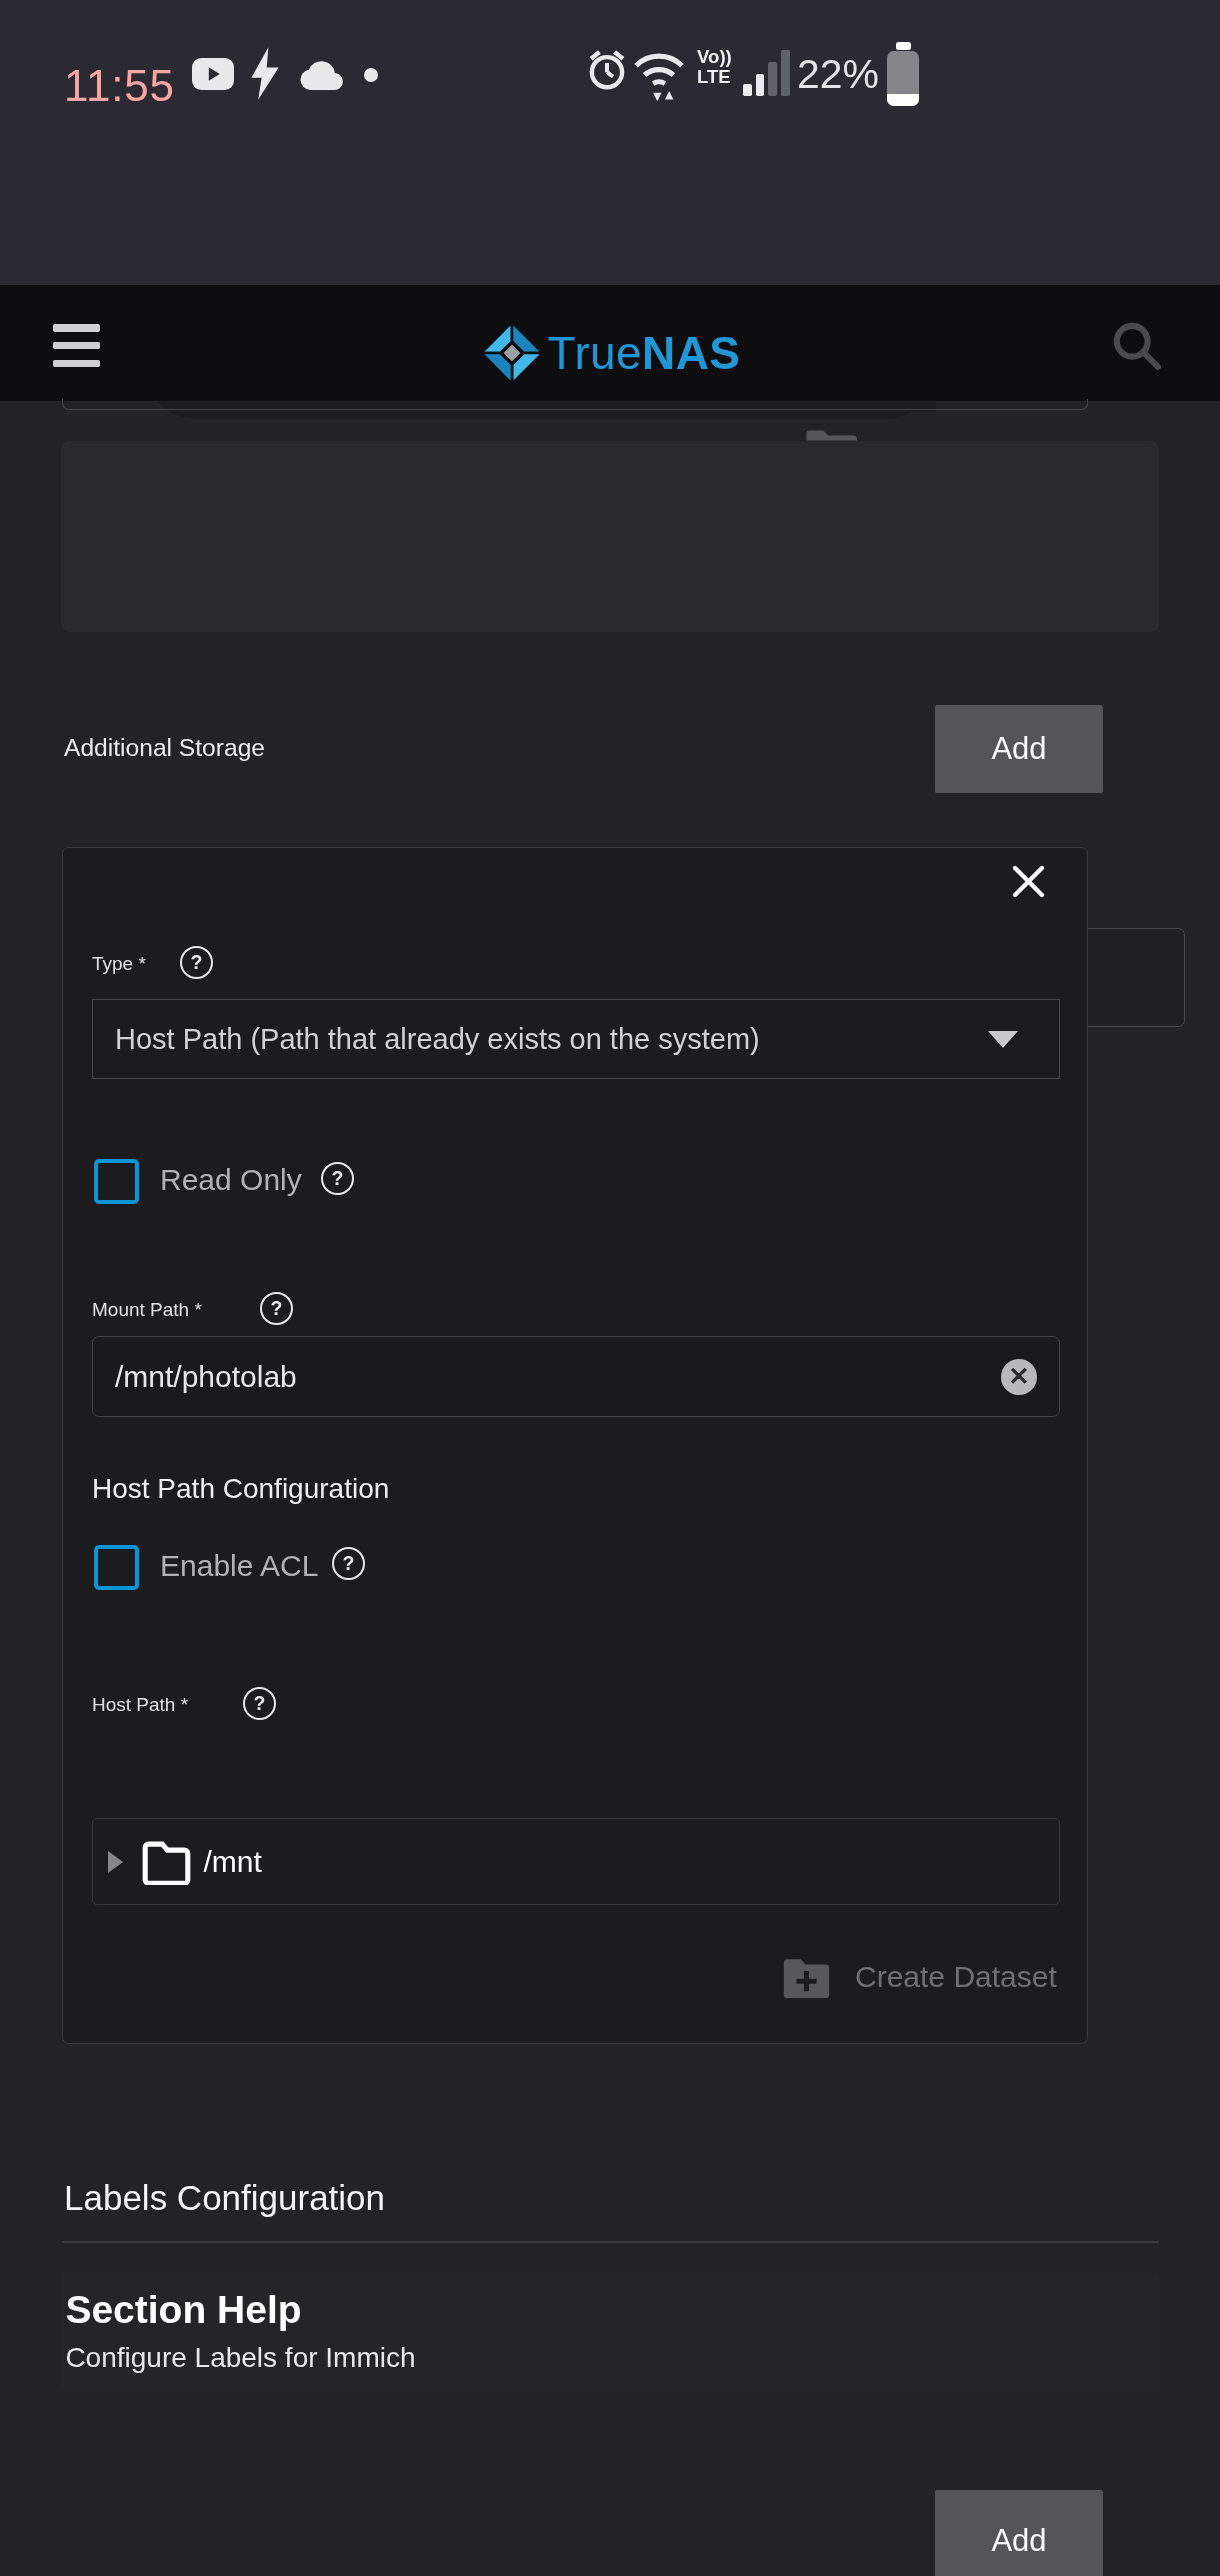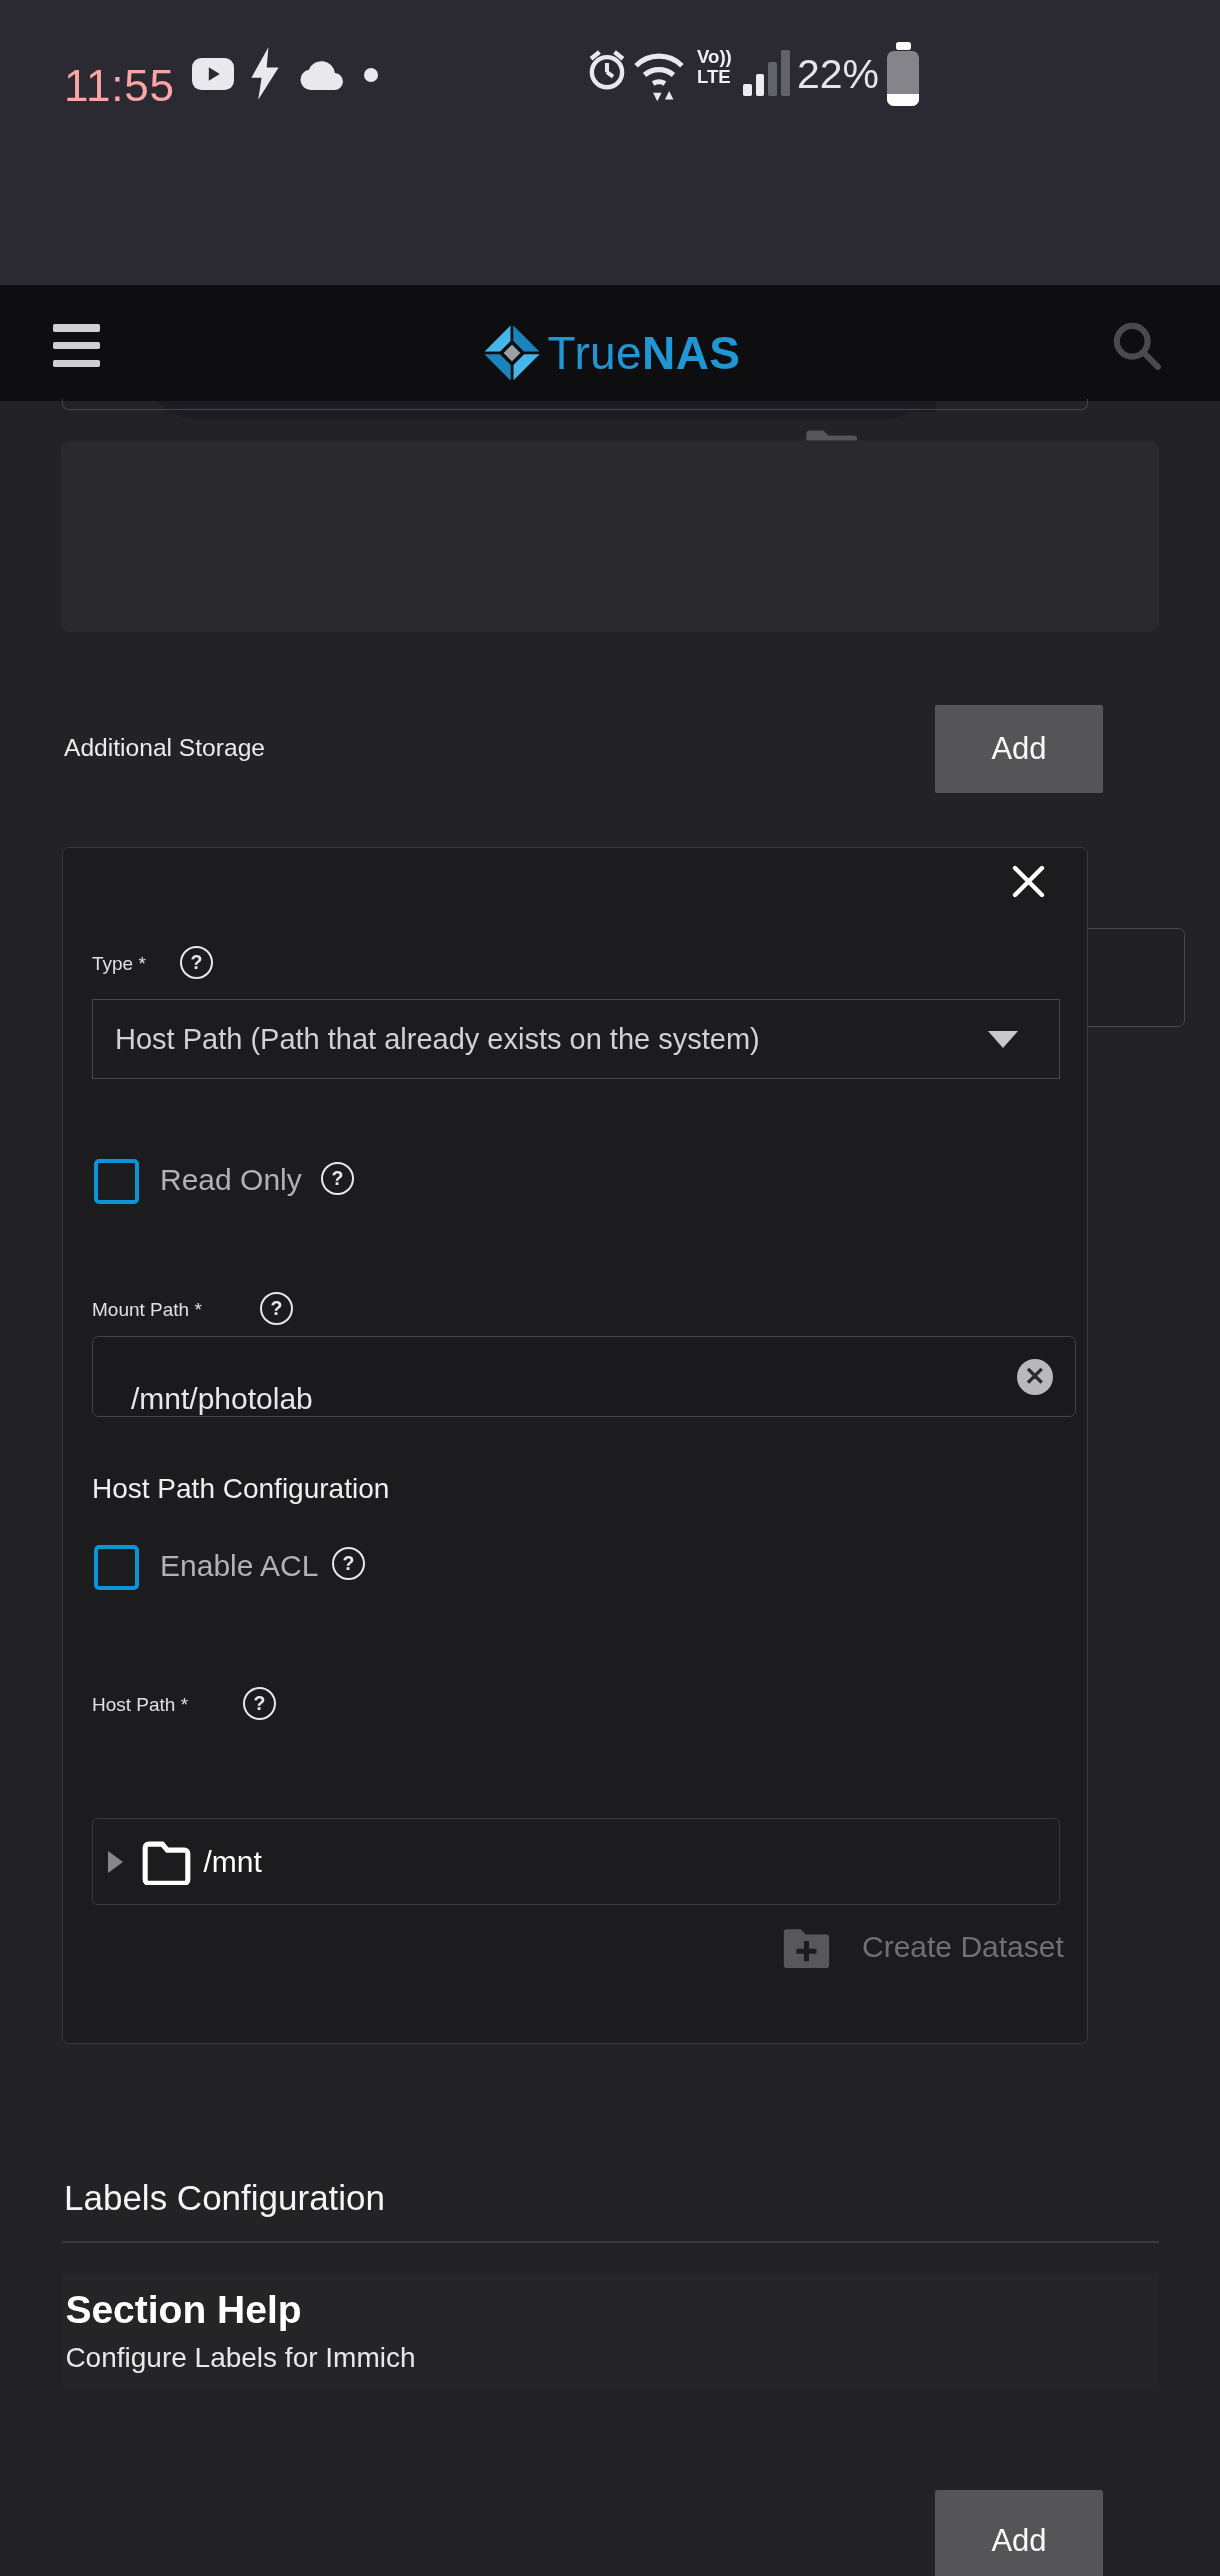--- a/index.html
+++ b/index.html
@@ -45,21 +45,21 @@
   .btn-add{width:168px;background:#555558;color:#fafafa;font-size:31px;
            display:flex;align-items:center;justify-content:center;border-radius:2px;}
 
   .card{left:62px;top:847px;width:1024px;height:1195px;background:#1c1c1f;
         border:1.7px solid #3c3c40;border-radius:6.8px;}
 
   .field-label{font-size:19px;color:#e0e0e0;}
   .heading{font-size:28px;color:#f0f0f2;}
   .help{width:29px;height:29px;border:2.5px solid #e8e8e8;border-radius:50%;color:#e8e8e8;
         display:flex;align-items:center;justify-content:center;font-size:19.5px;font-weight:700;}
-  .input{border:1.7px solid #454549;border-radius:6.8px;background:#1a1a1d;display:flex;align-items:flex-end;padding-left:16px;}
+  .input{border:1.7px solid #454549;border-radius:6.8px;background:#1a1a1d;display:flex;align-items:center;}
   .input .val{font-size:30px;color:#e8e8ea;margin-left:22px;}
   .select{border:1.7px solid #48484c;border-radius:0;display:flex;align-items:center;}
   .select .val{font-size:29px;color:#d2d2d5;margin-left:22px;}
   .caret{position:absolute;right:41px;top:50%;margin-top:-7.6px;width:0;height:0;
          border-left:15.3px solid transparent;border-right:15.3px solid transparent;border-top:17px solid #c9c9cc;}
   .checkbox{width:37px;height:37px;border:4.2px solid #0c95d6;border-radius:5.1px;background:transparent;}
   .cb-label{font-size:30px;color:#b2b2b6;}
   .clear-btn{width:36px;height:36px;border-radius:50%;background:#b9b9bc;
              display:flex;align-items:center;justify-content:center;}
   .clear-btn span{font-size:25.4px;font-weight:700;color:#2a2a2d;line-height:1;}
@@ -251,21 +251,21 @@
       </div>
 
     <div class="abs treebox" style="left:29px;top:970px;width:966px;height:85px">
       <span class="expander" style="margin-left:15.3px"></span>
       <svg style="margin-left:17px" width="53" height="46" viewBox="0 0 31 27">
         <path d="M3,24 V5 a2,2 0 0 1 2,-2 h8 l3,3.5 h10 a2,2 0 0 1 2,2 V24 a2,2 0 0 1 -2,2 H5 a2,2 0 0 1 -2,-2z" fill="none" stroke="#ffffff" stroke-width="3"></path>
       </svg>
       <span class="tree-label" style="margin-left:10.2px">/mnt</span>
     </div>
 
-    <div class="abs" style="left:719px;top:1078px;display:flex;align-items:center;gap:31px">
+    <div class="abs" style="left:719px;top:1108px;display:flex;align-items:center;gap:24px">
       <svg width="49" height="42" viewBox="0 0 29 25">
         <path d="M1,23 V4 a2,2 0 0 1 2,-2 h8 l3,3 h12 a2,2 0 0 1 2,2 V23 a2,2 0 0 1 -2,2 H3 a2,2 0 0 1 -2,-2z" fill="#58585c"></path>
         <path d="M14.5,9 V21 M8.5,15 H20.5" stroke="#1c1c1f" stroke-width="3"></path>
       </svg>
       <span class="cd-label">Create Dataset</span>
     </div>
   </div>
 
   <div class="abs big-title" style="left:64px;top:2178px">Labels Configuration</div>
   <div class="abs divider" style="left:62px;top:2241px;width:1097px"></div>

